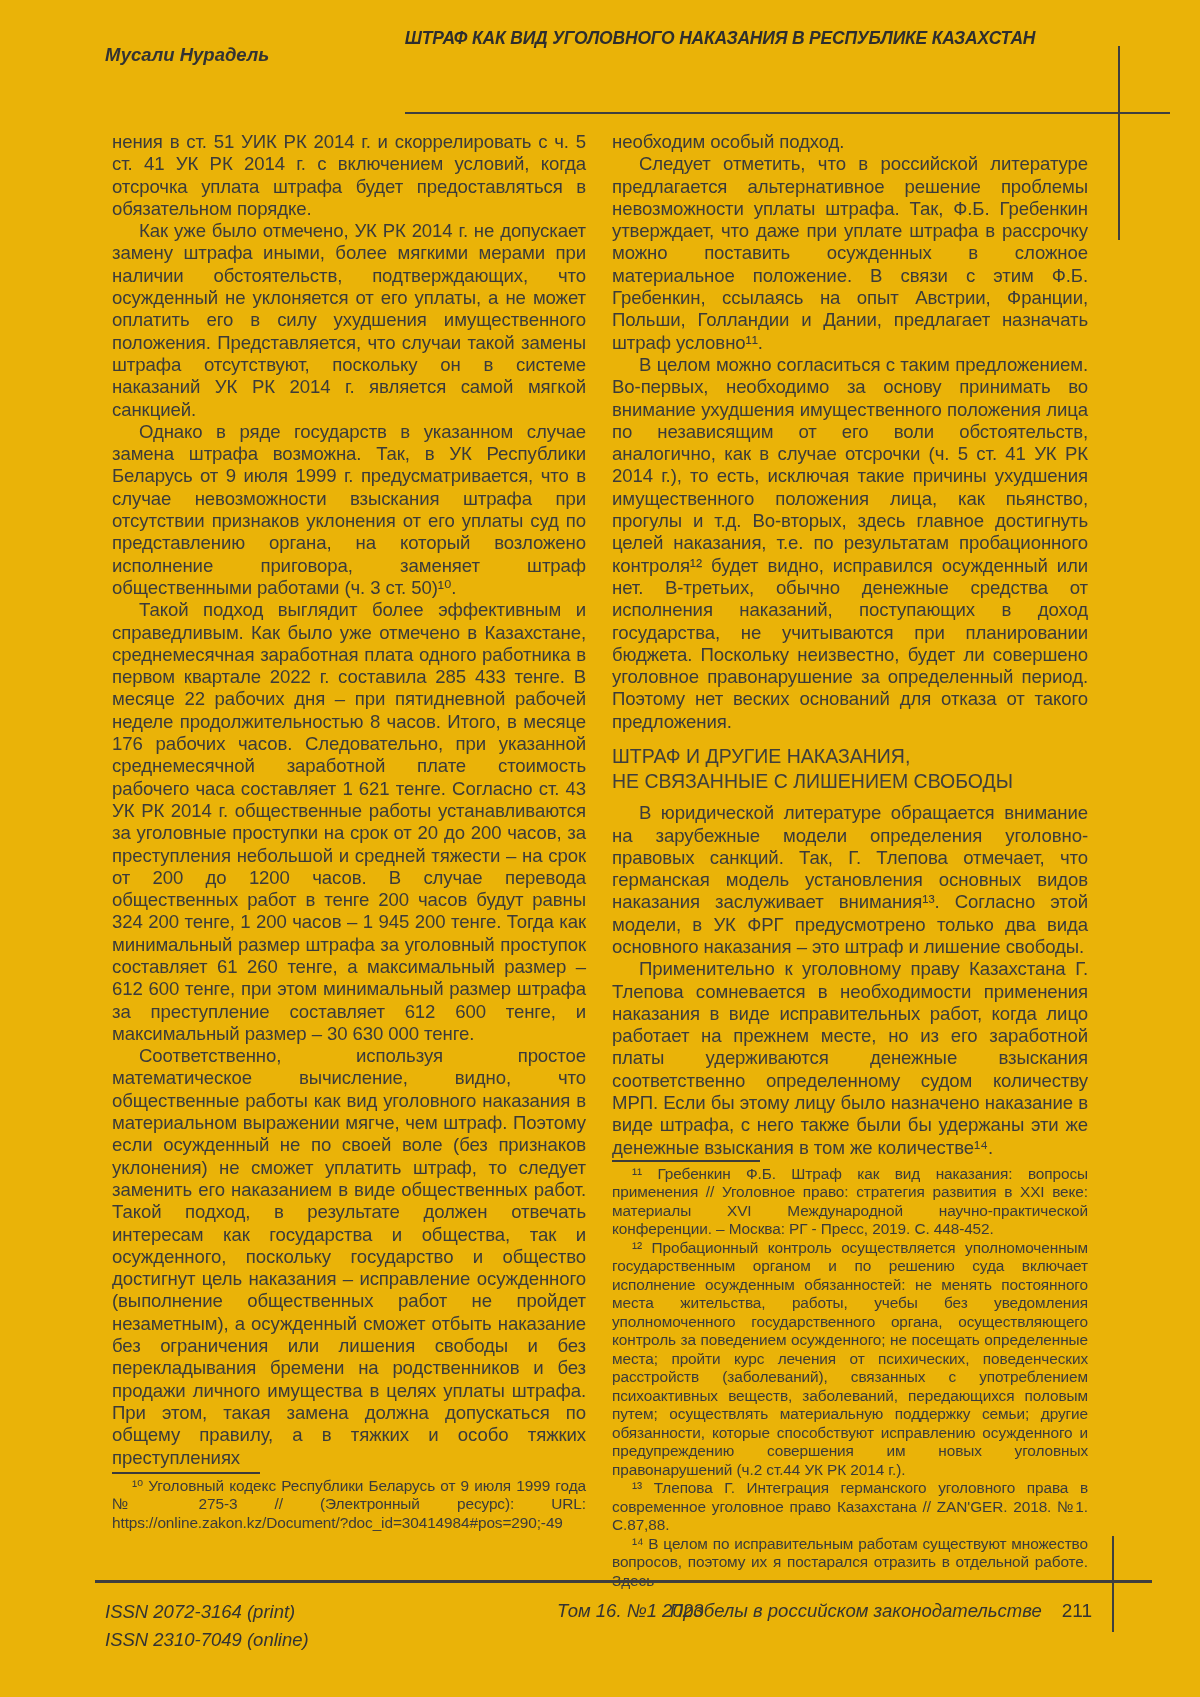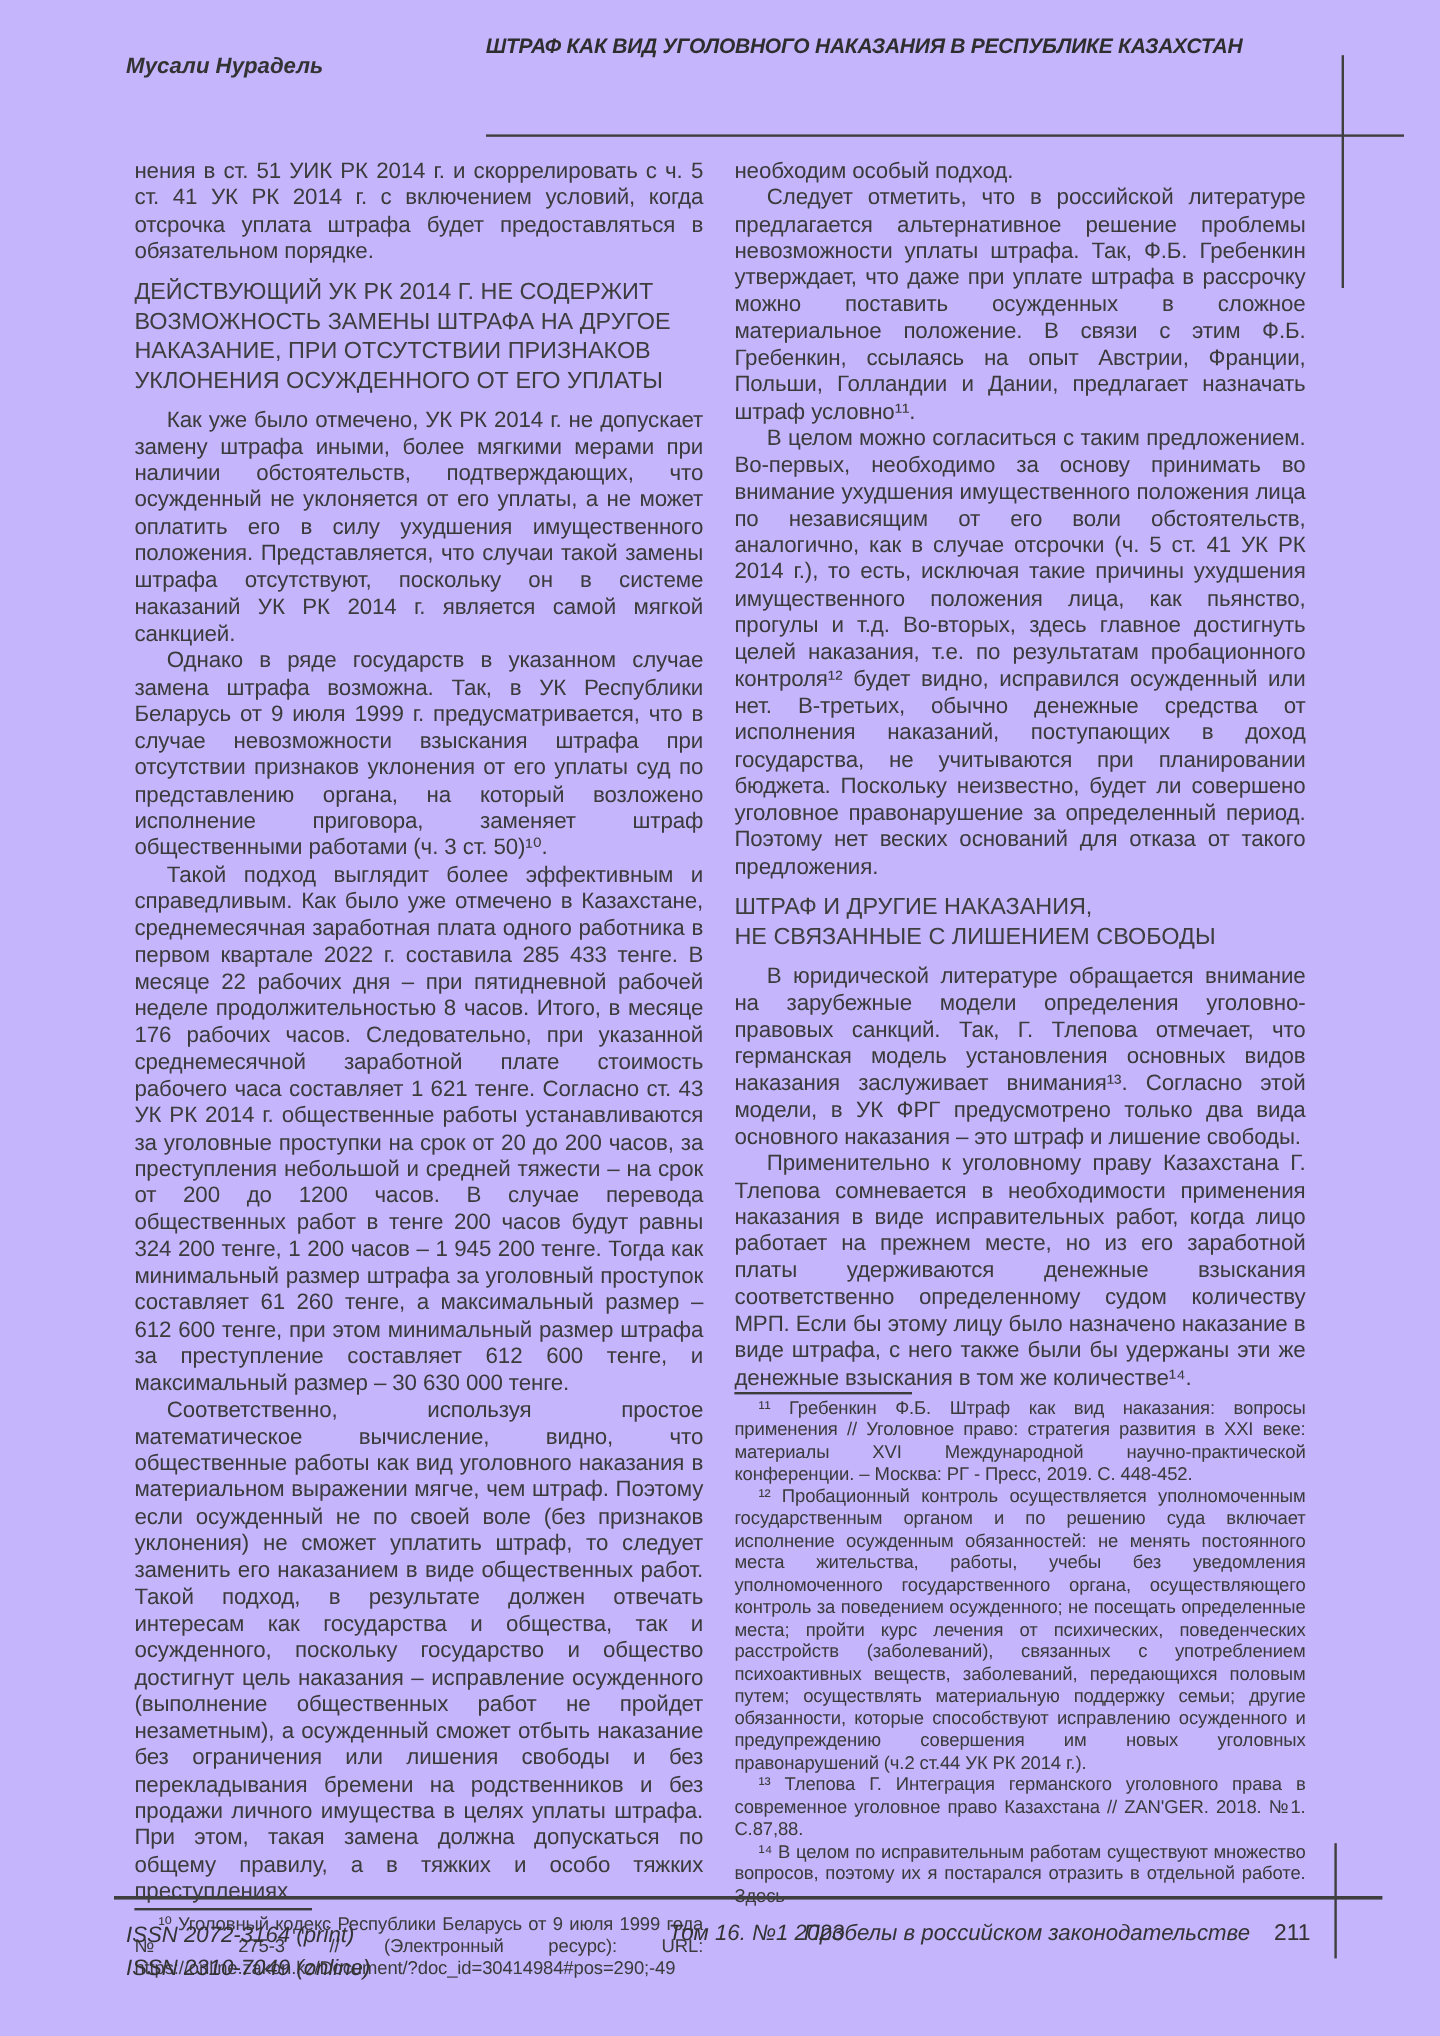--- a/index.html
+++ b/index.html
@@ -1,17 +1,17 @@
 <!DOCTYPE html>
 <html lang="ru"><head>
 <meta charset="utf-8">
 <style>
   html,body { margin:0; padding:0; background:#ffffff; }
   .page {
-    position:relative; width:1200px; height:1697px; background:#c4b5fd;
+    position:relative; width:1200px; height:1697px; background:#eab308;
     font-family:"Liberation Sans","DejaVu Sans",sans-serif; color:#3b3b3b;
     overflow:hidden;
   }
   
   .author {
     position:absolute; left:105px; top:44px;
     font-size:18.5px; font-weight:700; font-style:italic; color:#333;
   }
   .paper-title {
     position:absolute; left:350px; top:28px; width:740px;
@@ -66,24 +66,20 @@
 
 <div class="page">
 
   <div class="author">Мусали Нурадель</div>
   <div class="paper-title">ШТРАФ КАК ВИД УГОЛОВНОГО НАКАЗАНИЯ В РЕСПУБЛИКЕ КАЗАХСТАН</div>
   <div class="rule header-rule"></div>
   <div class="rule header-vline"></div>
 
   <div class="col col-1">
     <p class="body-para no-indent">нения в ст. 51 УИК РК 2014 г. и скоррелировать с ч. 5 ст. 41 УК РК 2014 г. с включением условий, когда отсрочка уплата штрафа будет предоставляться в обязательном порядке.</p>
-    <h2 class="section-heading">ДЕЙСТВУЮЩИЙ УК РК 2014 Г. НЕ СОДЕРЖИТ
-ВОЗМОЖНОСТЬ ЗАМЕНЫ ШТРАФА НА ДРУГОЕ
-НАКАЗАНИЕ, ПРИ ОТСУТСТВИИ ПРИЗНАКОВ
-УКЛОНЕНИЯ ОСУЖДЕННОГО ОТ ЕГО УПЛАТЫ</h2>
     <p class="body-para">Как уже было отмечено, УК РК 2014 г. не допускает замену штрафа иными, более мягкими мерами при наличии обстоятельств, подтверждающих, что осужденный не уклоняется от его уплаты, а не может оплатить его в силу ухудшения имущественного положения. Представляется, что случаи такой замены штрафа отсутствуют, поскольку он в системе наказаний УК РК 2014 г. является самой мягкой санкцией.</p>
     <p class="body-para">Однако в ряде государств в указанном случае замена штрафа возможна. Так, в УК Республики Беларусь от 9 июля 1999 г. предусматривается, что в случае невозможности взыскания штрафа при отсутствии признаков уклонения от его уплаты суд по представлению органа, на который возложено исполнение приговора, заменяет штраф общественными работами (ч. 3 ст. 50)¹⁰.</p>
     <p class="body-para">Такой подход выглядит более эффективным и справедливым. Как было уже отмечено в Казахстане, среднемесячная заработная плата одного работника в первом квартале 2022 г. составила 285 433 тенге. В месяце 22 рабочих дня – при пятидневной рабочей неделе продолжительностью 8 часов. Итого, в месяце 176 рабочих часов. Следовательно, при указанной среднемесячной заработной плате стоимость рабочего часа составляет 1 621 тенге. Согласно ст. 43 УК РК 2014 г. общественные работы устанавливаются за уголовные проступки на срок от 20 до 200 часов, за преступления небольшой и средней тяжести – на срок от 200 до 1200 часов. В случае перевода общественных работ в тенге 200 часов будут равны 324 200 тенге, 1 200 часов – 1 945 200 тенге. Тогда как минимальный размер штрафа за уголовный проступок составляет 61 260 тенге, а максимальный размер – 612 600 тенге, при этом минимальный размер штрафа за преступление составляет 612 600 тенге, и максимальный размер – 30 630 000 тенге.</p>
     <p class="body-para">Соответственно, используя простое математическое вычисление, видно, что общественные работы как вид уголовного наказания в материальном выражении мягче, чем штраф. Поэтому если осужденный не по своей воле (без признаков уклонения) не сможет уплатить штраф, то следует заменить его наказанием в виде общественных работ. Такой подход, в результате должен отвечать интересам как государства и общества, так и осужденного, поскольку государство и общество достигнут цель наказания – исправление осужденного (выполнение общественных работ не пройдет незаметным), а осужденный сможет отбыть наказание без ограничения или лишения свободы и без перекладывания бремени на родственников и без продажи личного имущества в целях уплаты штрафа. При этом, такая замена должна допускаться по общему правилу, а в тяжких и особо тяжких преступлениях</p>
     <hr class="fn-sep">
     <p class="footnote">¹⁰ Уголовный кодекс Республики Беларусь от 9 июля 1999 года № 275-3 // (Электронный ресурс): URL: https://online.zakon.kz/Document/?doc_id=30414984#pos=290;-49</p>
   </div>
 
   <div class="col col-2">
     <p class="body-para no-indent">необходим особый подход.</p>

